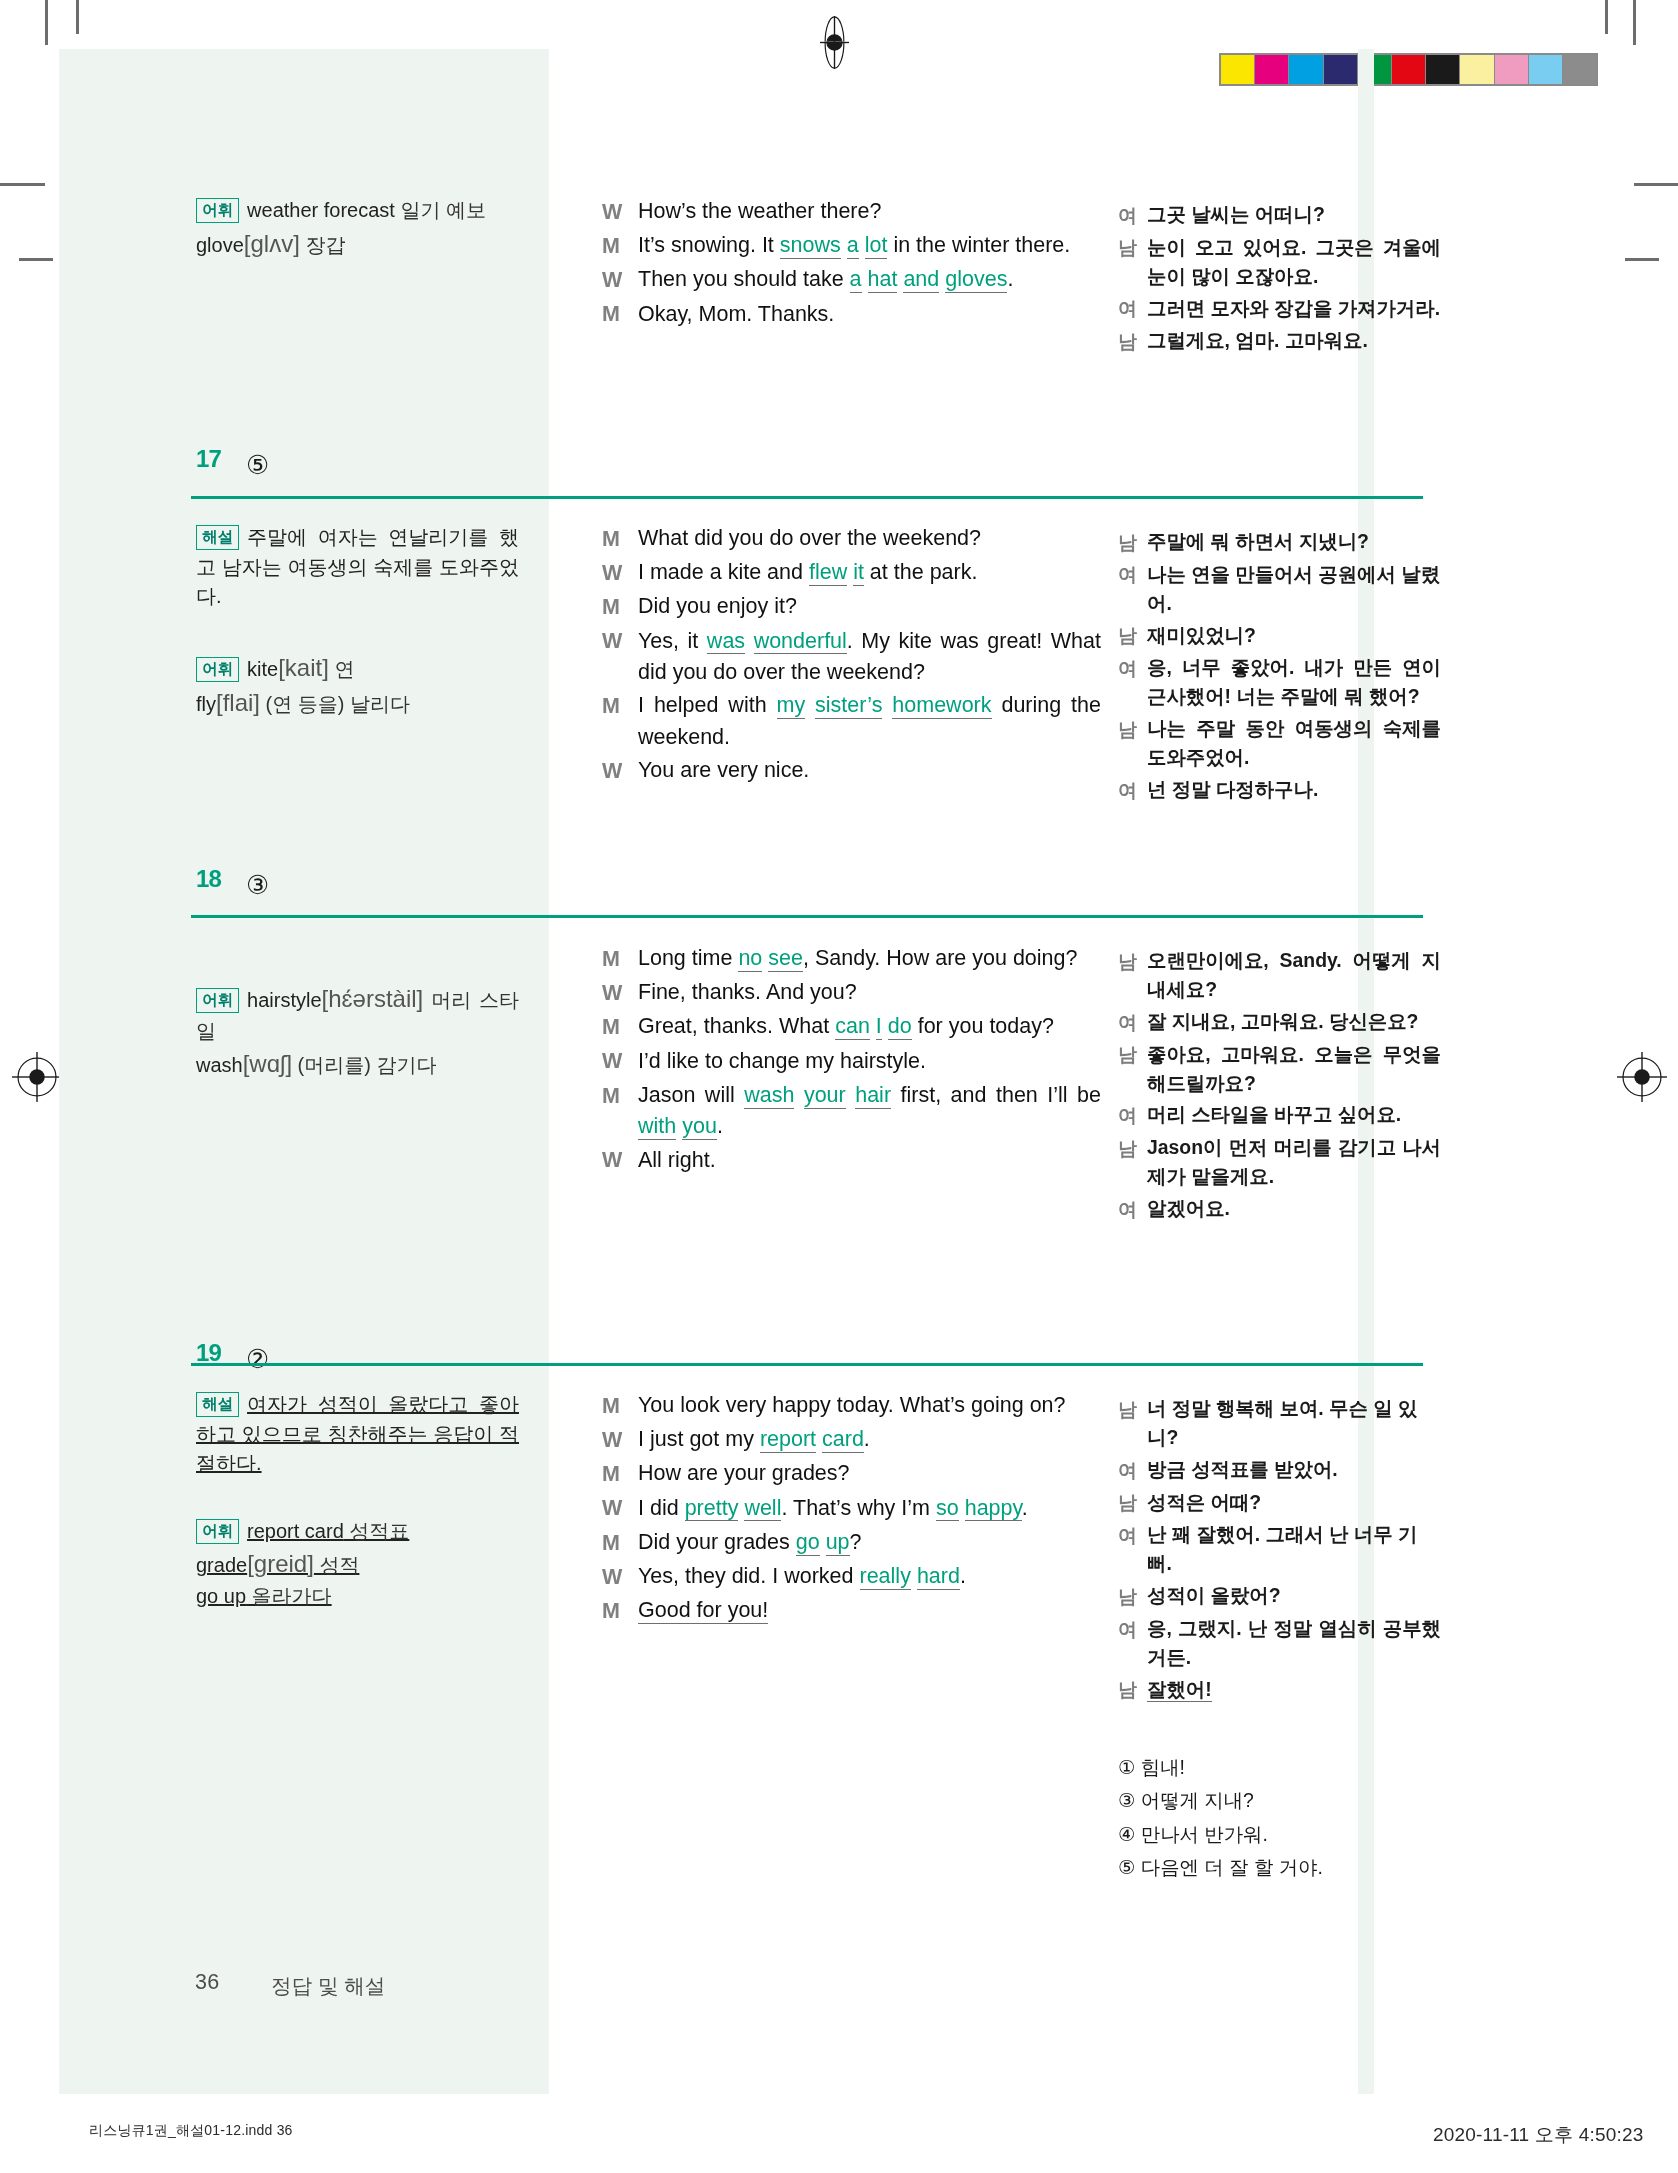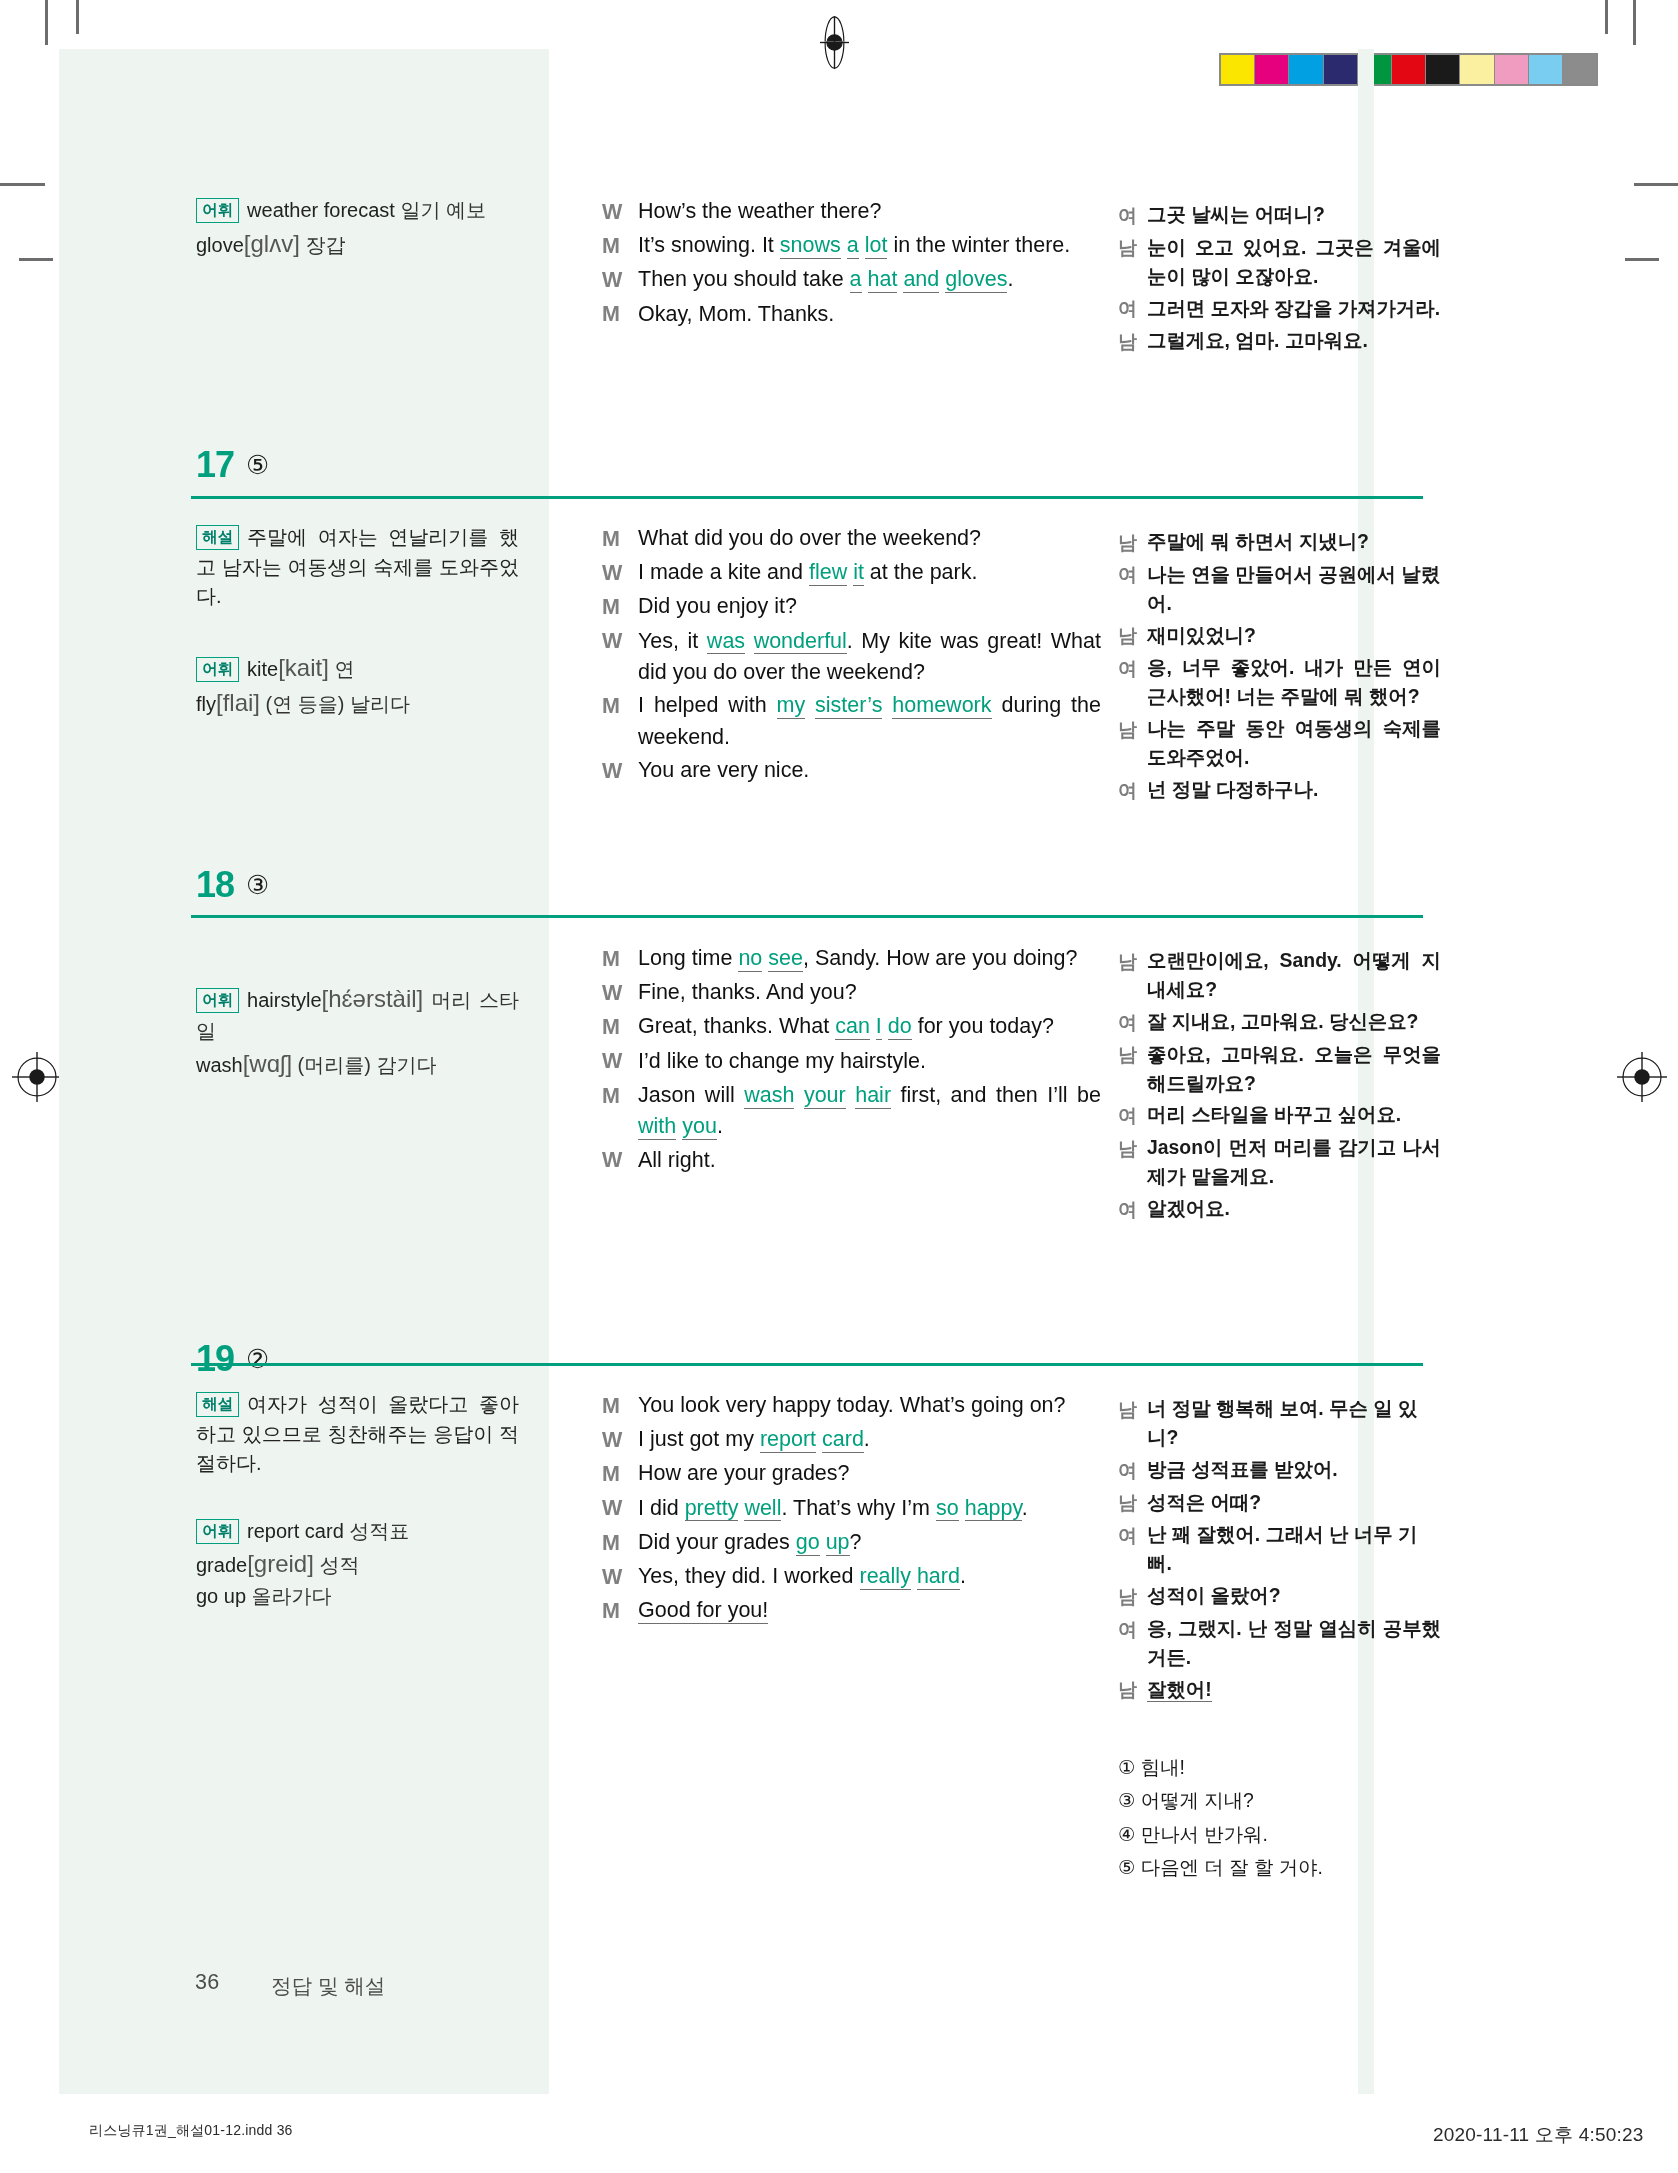--- a/index.html
+++ b/index.html
@@ -64,21 +64,21 @@
     width: 1679px;
     height: 2173px;
     border-radius: 14px;
   }
 
   
   .item { position: absolute; }
   .item-num {
     position: absolute;
     left: 0; top: 0;
-    font-size: 36px;
+    font-size: 24px;
     font-weight: bold;
     color: #00a07e;
     letter-spacing: -0.9px;
     line-height: 1;
   }
   .item-answer {
     position: absolute;
     left: 50px; top: 5.2px;
     font-size: 26px;
     color: #1a1a1a;
@@ -464,21 +464,21 @@
         <div class="tline">
           <div class="tspk">여</div>
           <div class="ttxt">알겠어요.</div>
         </div>
       </div>
       <div class="item" style="left: 196px; top: 1315px; width: 344px; height: 53px; margin-top: 26px;">
         <div class="item-num">19</div>
         <div class="item-answer">②</div>
       </div>
       <div class="item-rule" style="left: 191px; top: 1363px; width: 1232px;"></div>
-      <div class="col-notes" style="left: 196px; top: 1390px;">
+      <div class="col-notes" style="left: 196px; top: 1390px; text-decoration: underline;">
         <div class="note-block"><span class="tag">해설</span><span>여자가 성적이 올랐다고 좋아하고 있으므로 칭찬해주는 응답이 적절하다.</span></div>
         <div class="note-gap"></div>
         <div class="note-block"><span class="tag">어휘</span><span><span>report card</span><span class="ko-def"> 성적표</span></span><br><span><span>grade</span><span class="ipa">[greid]</span><span class="ko-def"> 성적</span></span><br><span><span>go up</span><span class="ko-def"> 올라가다</span></span></div>
       </div>
       <div class="col-script" style="left: 602px; top: 1390px;">
         <div class="line">
           <div class="spk">M</div>
           <div class="utt">You look very happy today. What’s going on?</div>
         </div>
         <div class="line">

